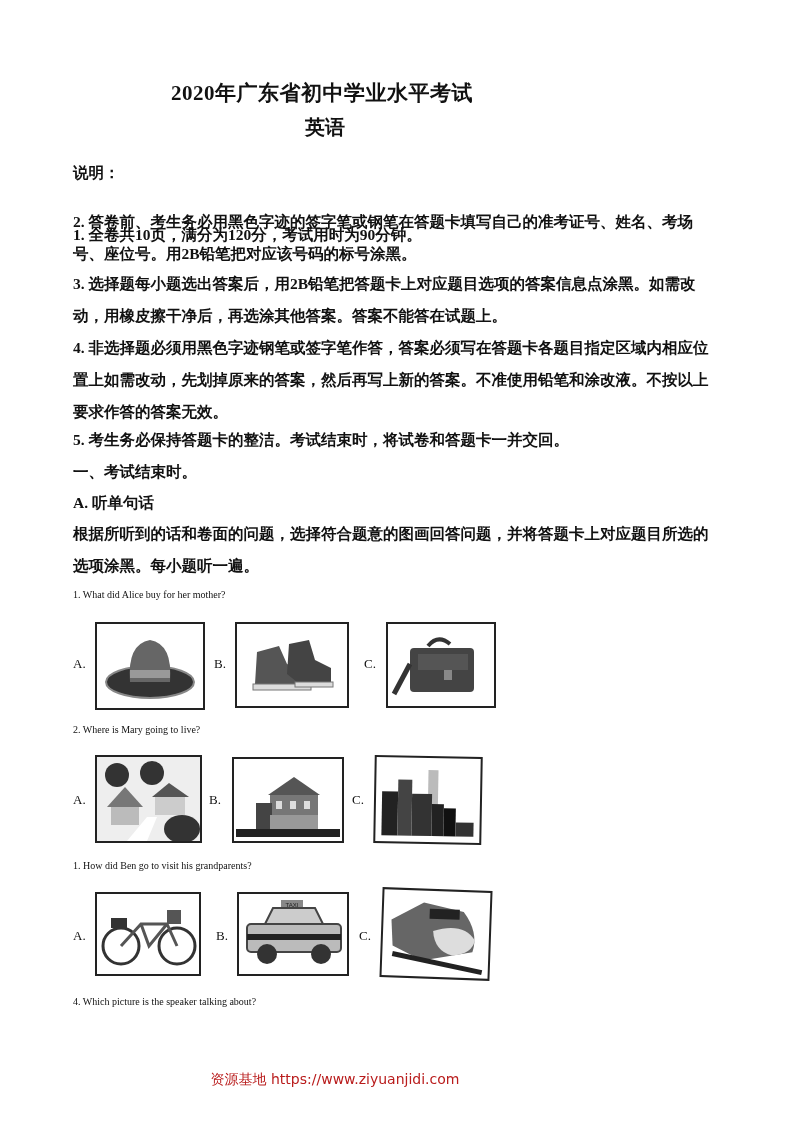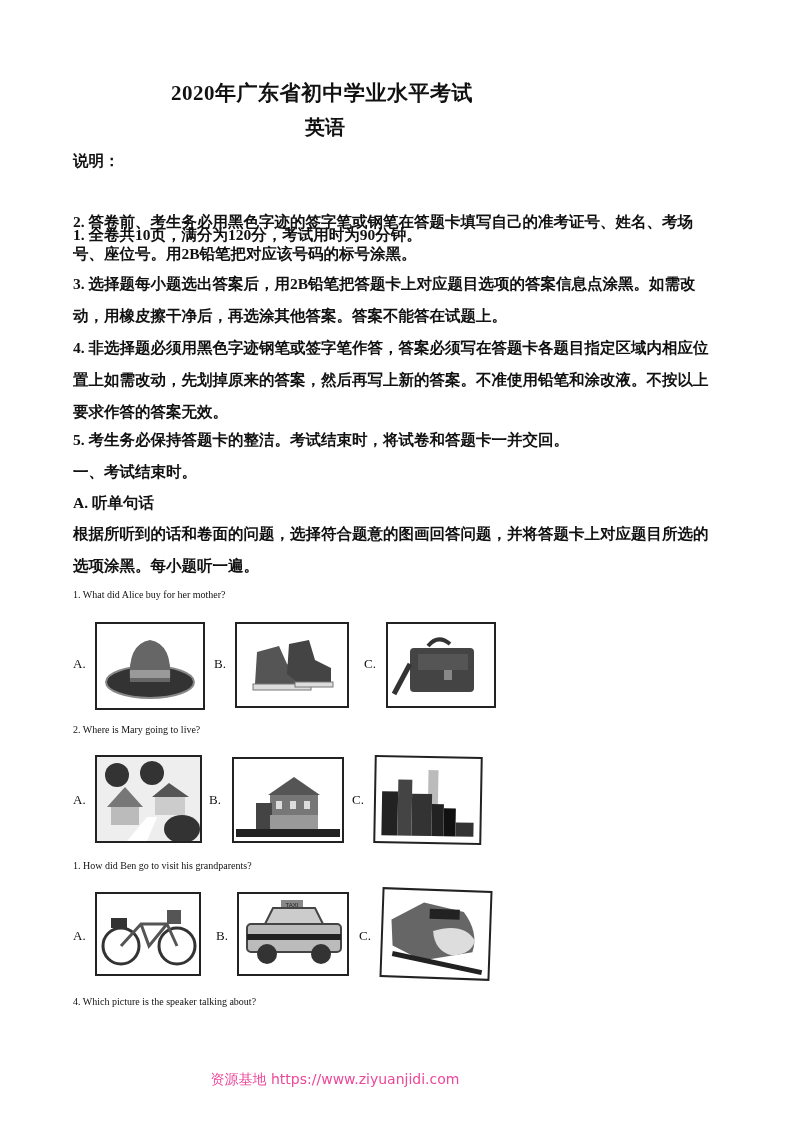--- a/index.html
+++ b/index.html
@@ -10,29 +10,29 @@
   .subtitle { position:absolute; left:0; width:650px; text-align:center;
               font-weight:bold; font-size:20px; top:114px; }
   .para { position:absolute; left:73px; width:650px; font-size:15.5px;
           font-weight:bold; line-height:32px; }
   .q { position:absolute; left:73px; font-size:10px; font-weight:normal;
        font-family:"Liberation Serif", serif; }
   .opt-label { position:absolute; font-size:13px; }
   .pic { position:absolute; border:2px solid #222; background:#fff; overflow:hidden; }
   .pic svg { width:100%; height:100%; display:block; }
   .footer { position:absolute; top:1071px; left:0; width:670px; text-align:center;
-            font-family:"DejaVu Sans", sans-serif; font-size:14px; color:#ec4899; }
+            font-family:"DejaVu Sans", sans-serif; font-size:14px; color:#b91c1c; }
 </style>
 </head>
 <body>
 
 <div class="title">2020年广东省初中学业水平考试</div>
 <div class="subtitle">英语</div>
 
-<div class="para" style="top:145px;">说明：</div>
+<div class="para" style="top:157px;">说明：</div>
 <div class="para" style="top:174px;margin-top:45px;">1. 全卷共10页，满分为120分，考试用时为90分钟。</div>
 <div class="para" style="top:206px;">2. 答卷前、考生务必用黑色字迹的签字笔或钢笔在答题卡填写自己的准考证号、姓名、考场号、座位号。用2B铅笔把对应该号码的标号涂黑。</div>
 <div class="para" style="top:268px;">3. 选择题每小题选出答案后，用2B铅笔把答题卡上对应题目选项的答案信息点涂黑。如需改动，用橡皮擦干净后，再选涂其他答案。答案不能答在试题上。</div>
 <div class="para" style="top:332px;">4. 非选择题必须用黑色字迹钢笔或签字笔作答，答案必须写在答题卡各题目指定区域内相应位置上如需改动，先划掉原来的答案，然后再写上新的答案。不准使用铅笔和涂改液。不按以上要求作答的答案无效。</div>
 <div class="para" style="top:424px;">5. 考生务必保持答题卡的整洁。考试结束时，将试卷和答题卡一并交回。</div>
 
 <div class="para" style="top:456px; font-weight:bold;">一、考试结束时。</div>
 <div class="para" style="top:487px;">A. 听单句话</div>
 <div class="para" style="top:518px;">根据所听到的话和卷面的问题，选择符合题意的图画回答问题，并将答题卡上对应题目所选的选项涂黑。每小题听一遍。</div>
 

